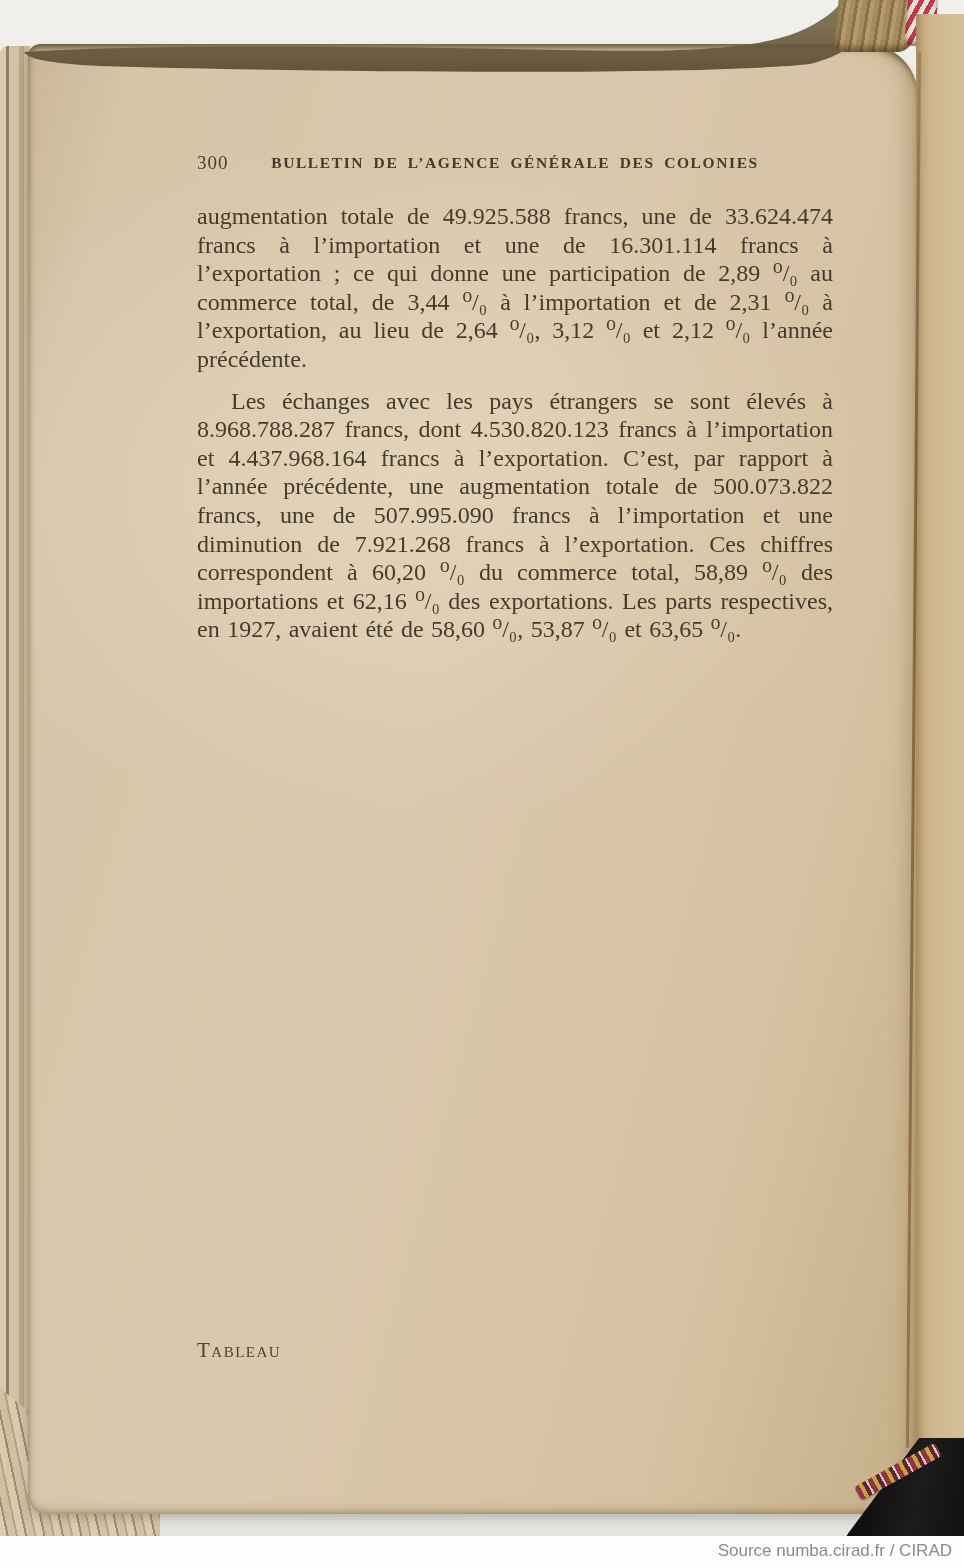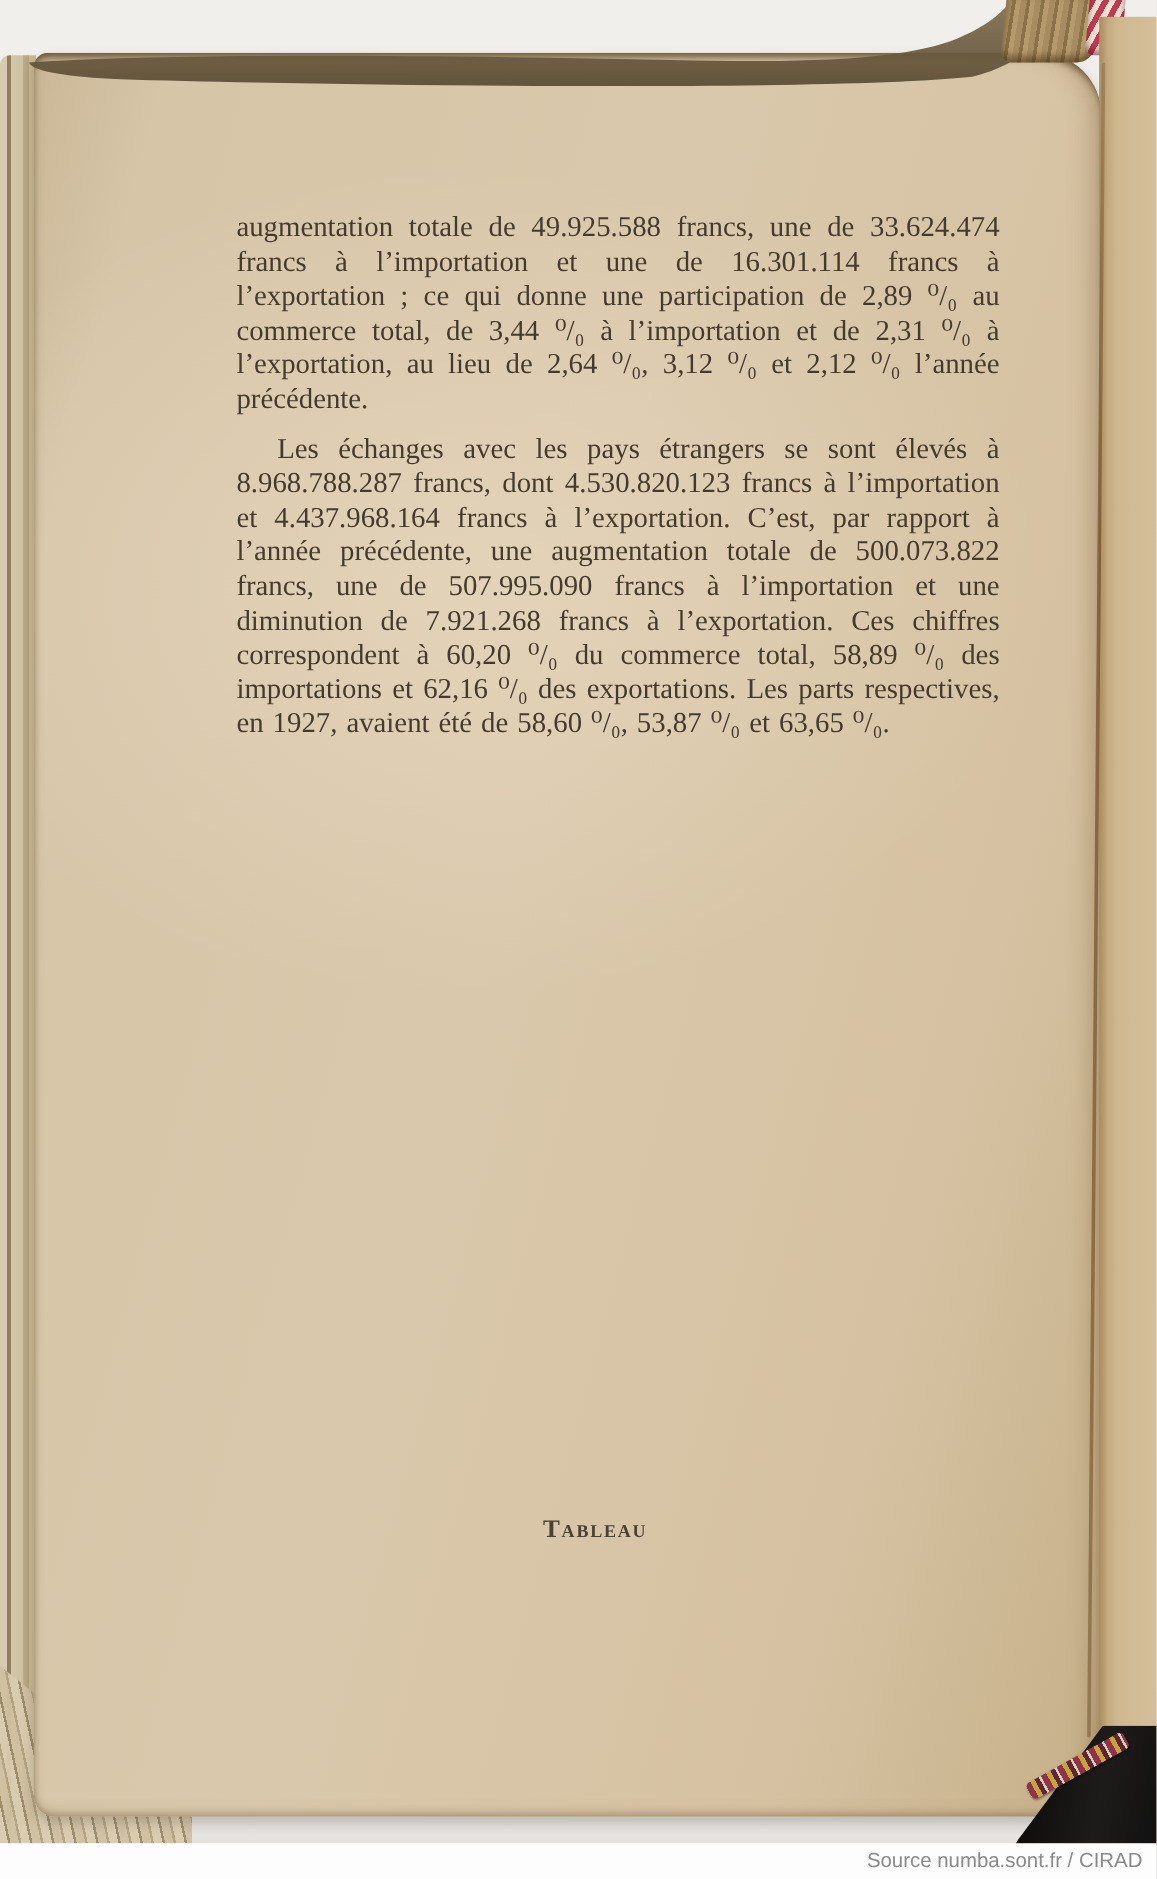--- a/index.html
+++ b/index.html
@@ -115,23 +115,23 @@
     word-spacing:4px;
   }
   .para{
     font-size:24px;line-height:28.6px;
     text-align:justify;text-align-last:left;
     word-spacing:1.5px;color:#453b2d;
   }
   .para-1{margin-top:26px;}
   .para-2{margin-top:13px;text-indent:34px;}
   .catchword{
-    position:absolute;left:197px;top:1262px;width:636px;
-    text-align:center;padding-right:38px;box-sizing:border-box;
-    font-variant:small-caps;font-size:21px;letter-spacing:1.5px;color:#4a4234;font-weight:bold;
+    position:absolute;left:197px;top:1338px;width:636px;
+    text-align:left;padding-right:38px;box-sizing:border-box;
+    font-variant:small-caps;font-size:21px;letter-spacing:1.5px;color:#4a4234;
   }
 
   
   .caption-bar{
     position:absolute;left:0;top:1536px;width:964px;height:30px;
     background:#fdfdfd;
     font-family:"Liberation Sans","DejaVu Sans",sans-serif;
     font-size:17px;color:#8a8a8a;
     text-align:right;line-height:29px;
     box-sizing:border-box;padding-right:12px;
@@ -160,23 +160,27 @@
   <div class="headband-woven"></div>
   <div class="headband-striped"></div>
 
   <div class="facing-page"></div>
   <div class="gutter-crease"></div>
 
   <div class="cover-bottom"></div>
   <div class="headband-bottom"></div>
 
   <div class="text-block">
+    <div class="header-row">
+      <span class="page-number">300</span>
+      <div class="running-title">BULLETIN DE L’AGENCE GÉNÉRALE DES COLONIES</div>
+    </div>
     <div class="para para-1">augmentation totale de 49.925.588 francs, une de 33.624.474 francs à l’importation et une de 16.301.114 francs à l’exportation ; ce qui donne une participation de 2,89 ⁰/₀ au commerce total, de 3,44 ⁰/₀ à l’importation et de 2,31 ⁰/₀ à l’exportation, au lieu de 2,64 ⁰/₀, 3,12 ⁰/₀ et 2,12 ⁰/₀ l’année précédente.</div>
     <div class="para para-2">Les échanges avec les pays étrangers se sont élevés à 8.968.788.287 francs, dont 4.530.820.123 francs à l’importation et 4.437.968.164 francs à l’exportation. C’est, par rapport à l’année précédente, une augmentation totale de 500.073.822 francs, une de 507.995.090 francs à l’importation et une diminution de 7.921.268 francs à l’exportation. Ces chiffres correspondent à 60,20 ⁰/₀ du commerce total, 58,89 ⁰/₀ des importations et 62,16 ⁰/₀ des exportations. Les parts respectives, en 1927, avaient été de 58,60 ⁰/₀, 53,87 ⁰/₀ et 63,65 ⁰/₀.</div>
   </div>
 
   <div class="catchword">Tableau</div>
 
   <div class="caption-bar">
-    <span>Source numba.sont.fr / CIRAD</span>
+    <span>Source numba.cirad.fr / CIRAD</span>
   </div>
 
 </div>
 
 </body></html>

